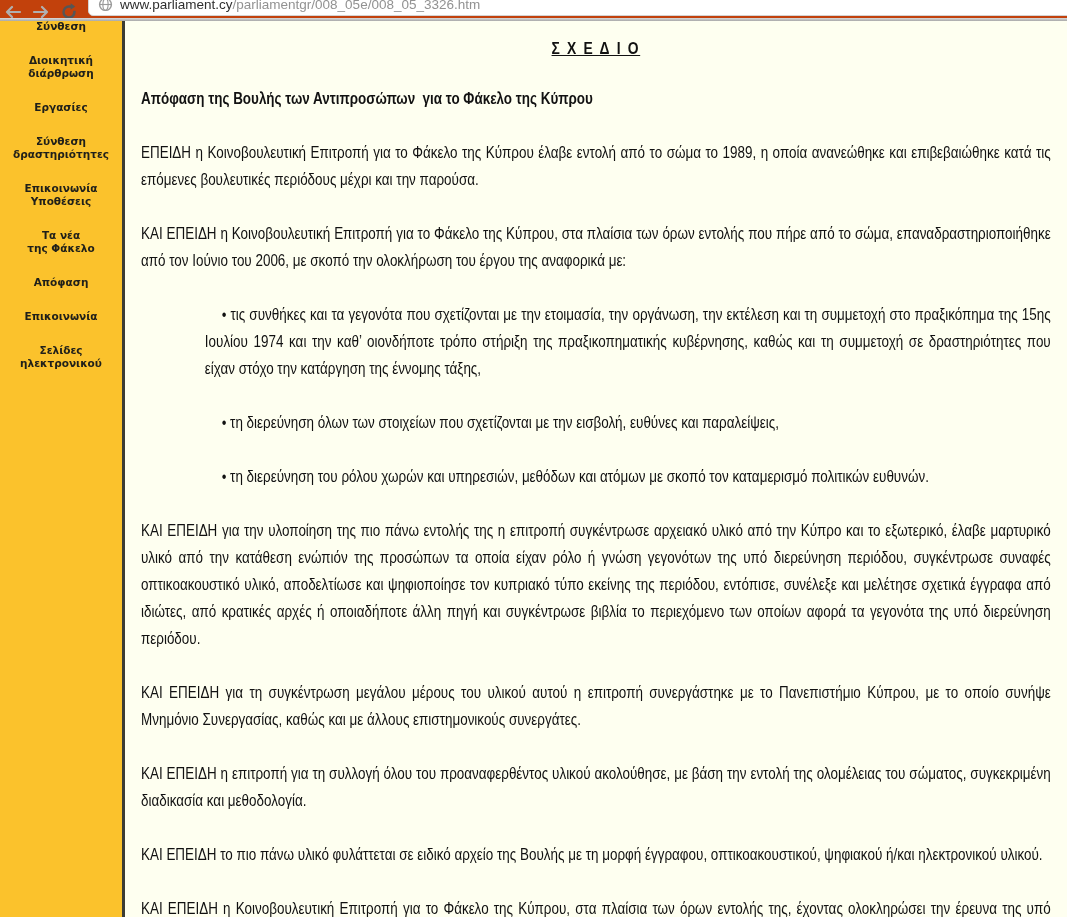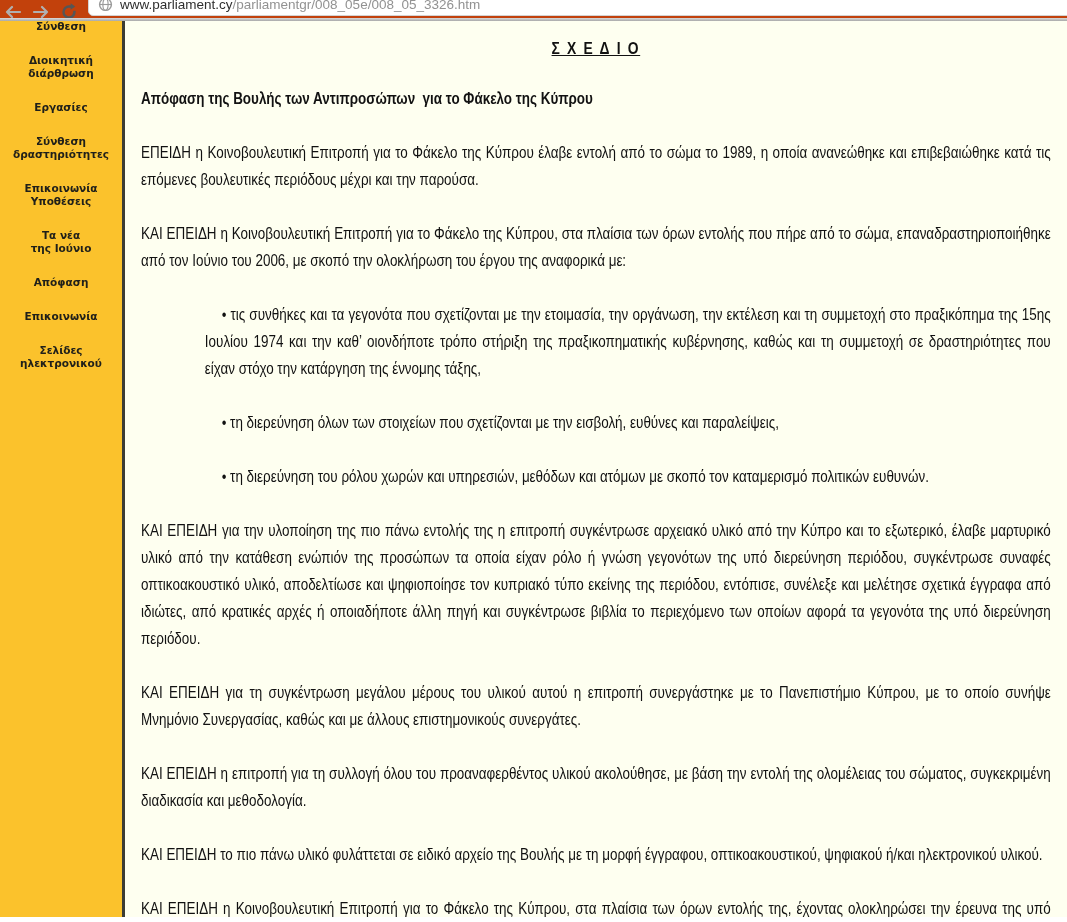--- a/index.html
+++ b/index.html
@@ -107,21 +107,21 @@
   <nav class="sidebar" id="sidebar">
       <a class="sidebar-item">Σύνθεση</a>
       <a class="sidebar-item">Διοικητική
 διάρθρωση</a>
       <a class="sidebar-item">Εργασίες</a>
       <a class="sidebar-item">Σύνθεση
 δραστηριότητες</a>
       <a class="sidebar-item">Επικοινωνία
 Υποθέσεις</a>
       <a class="sidebar-item">Τα νέα
-της Ιούνιο</a>
+της Φάκελο</a>
       <a class="sidebar-item">Απόφαση</a>
       <a class="sidebar-item">Επικοινωνία</a>
       <a class="sidebar-item">Σελίδες
 ηλεκτρονικού</a>
     </nav>
   <div class="divider"></div>
   <main class="content">
     <div class="doc" id="doc">
         <p class="blk-title">Σ Χ Ε Δ Ι Ο</p>
         <p class="blk-heading">Απόφαση της Βουλής των Αντιπροσώπων  για το Φάκελο της Κύπρου</p>

